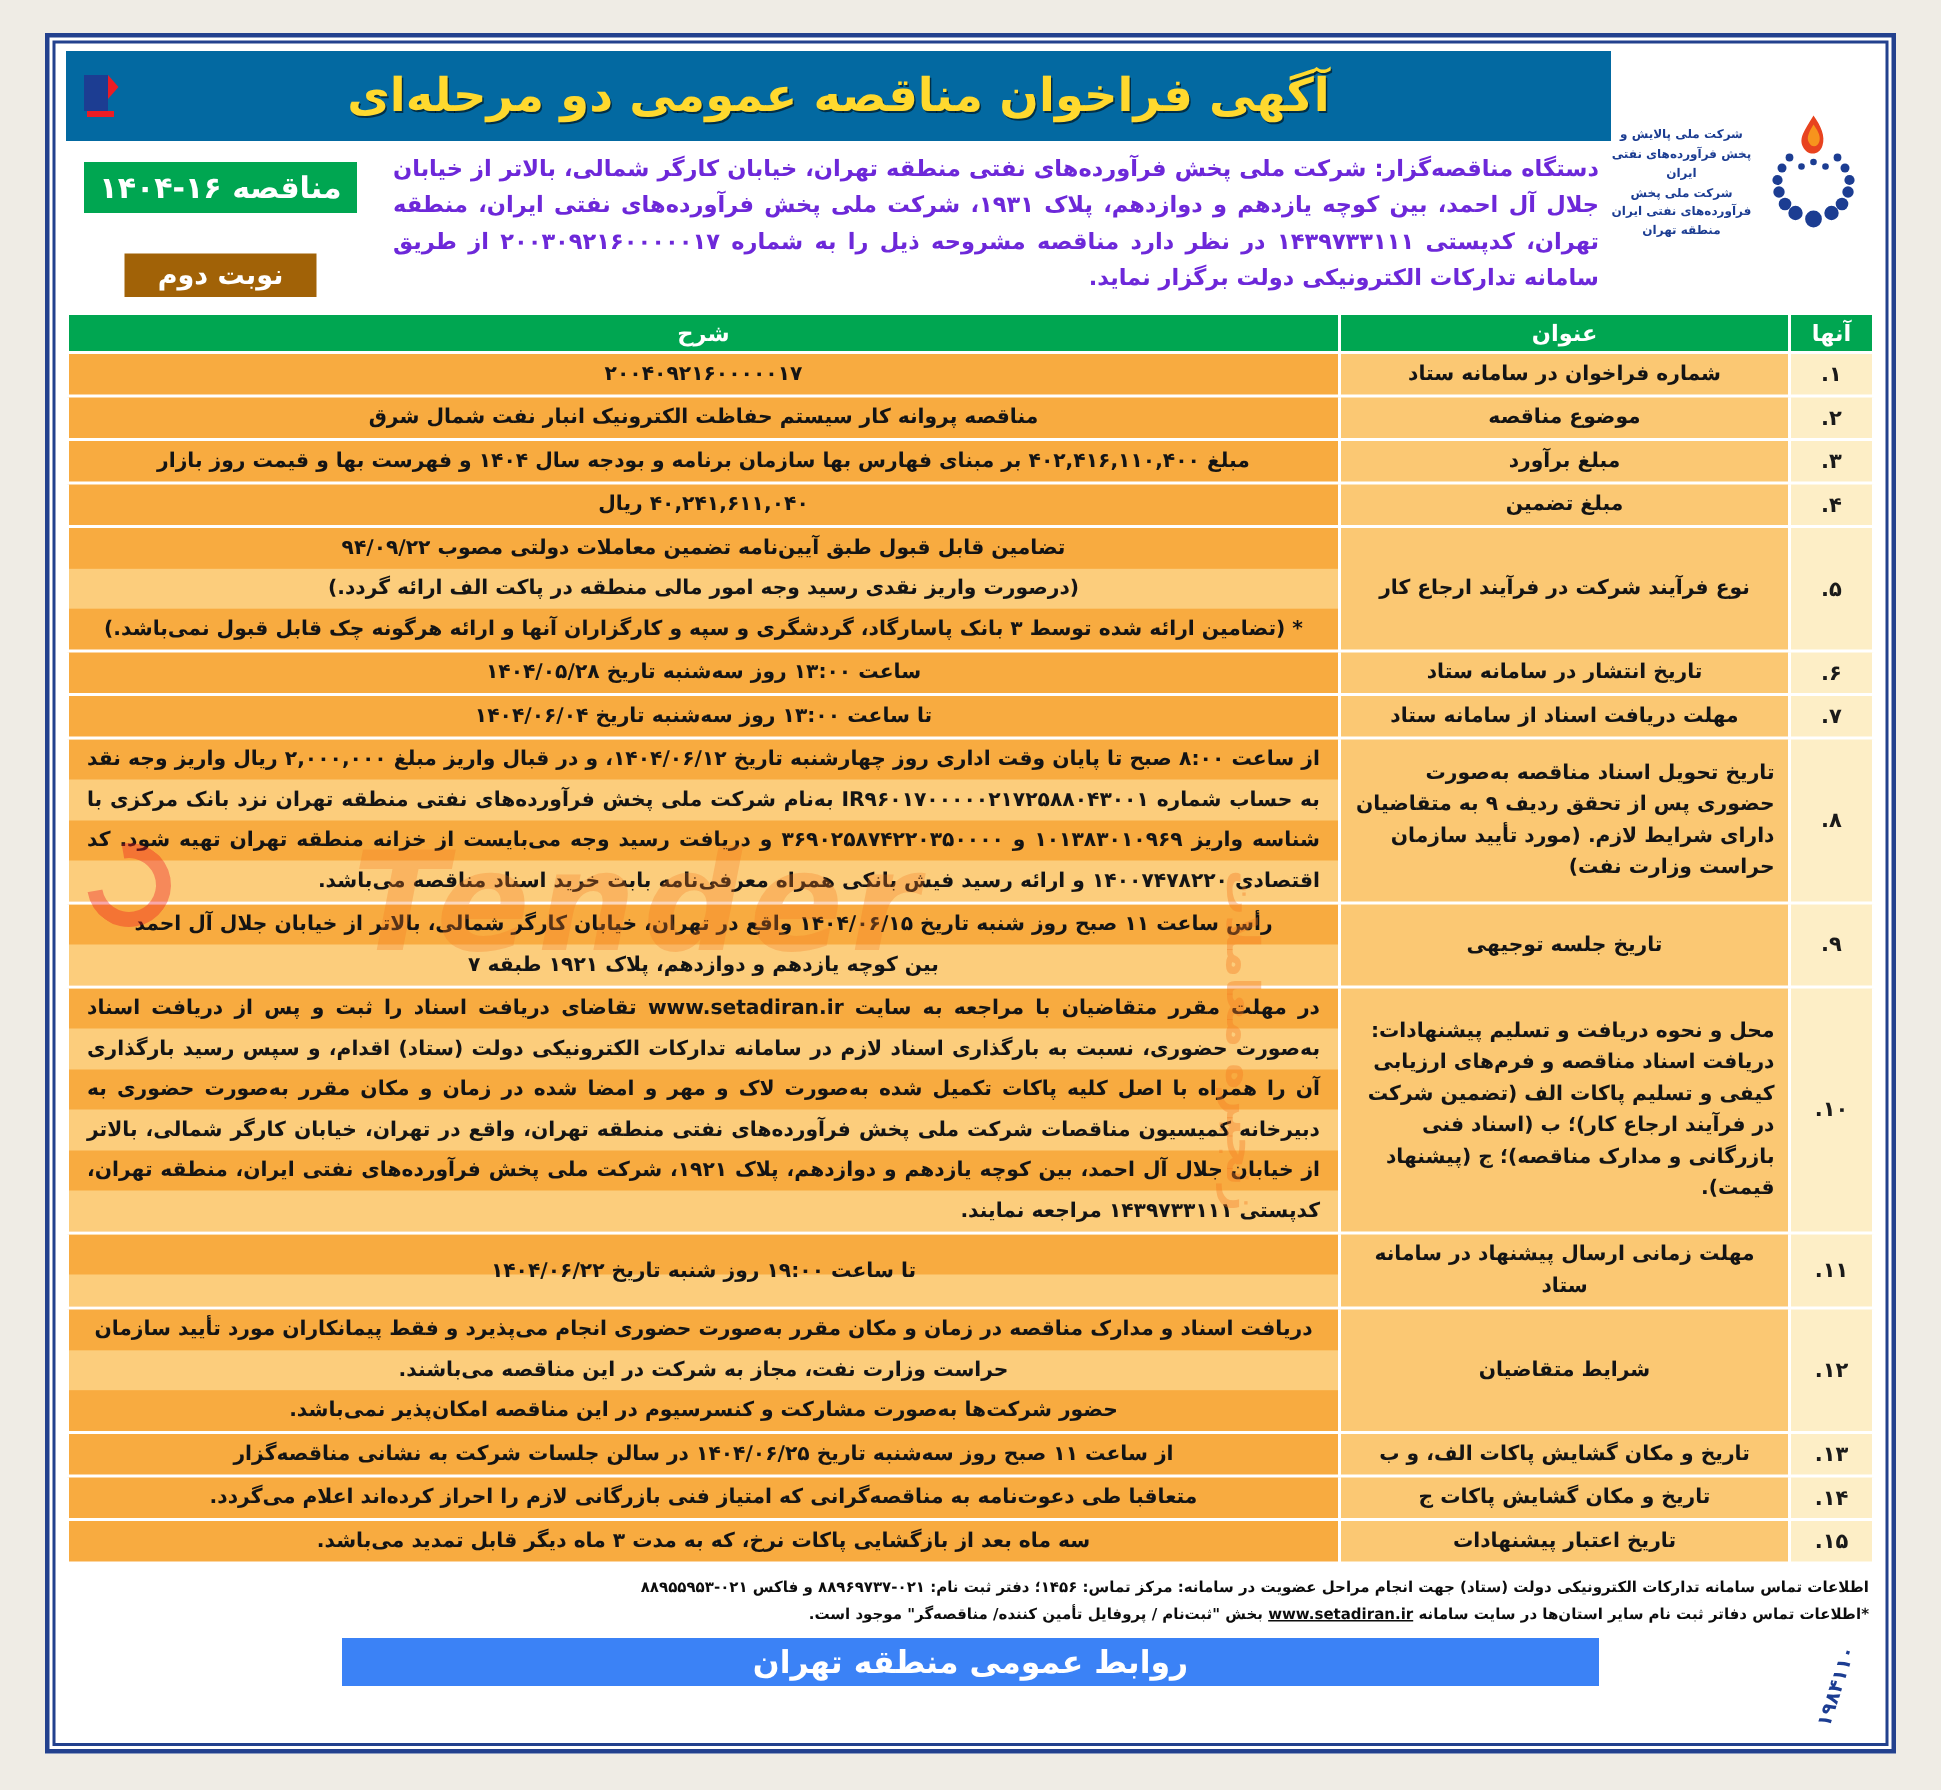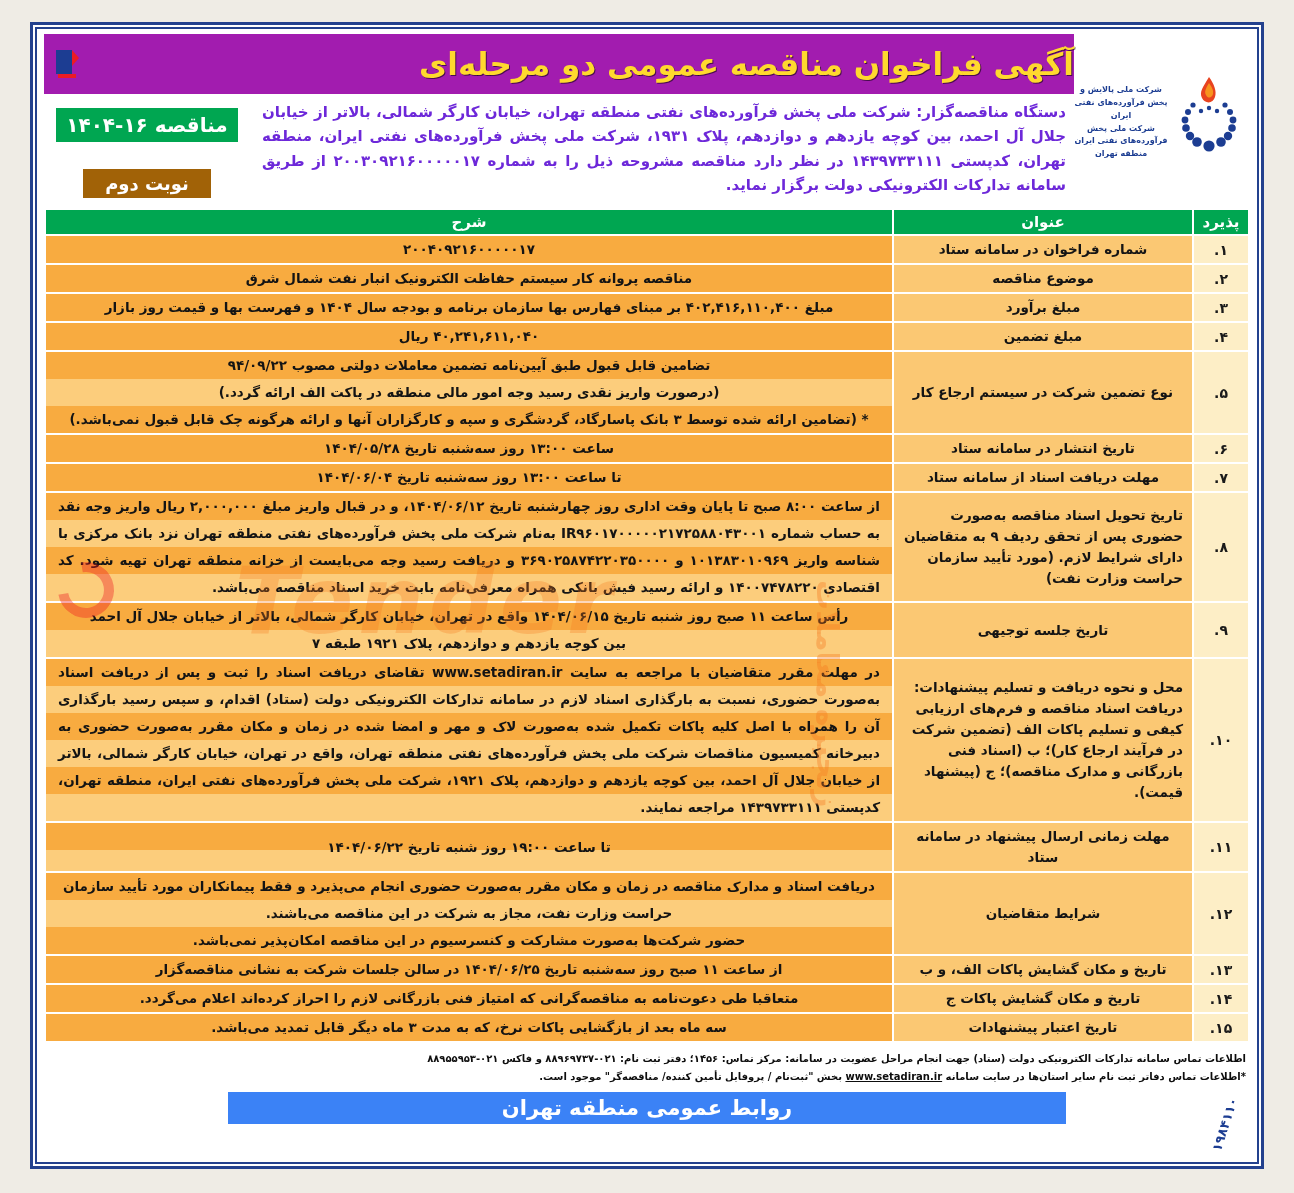--- a/index.html
+++ b/index.html
@@ -5,21 +5,21 @@
   * { margin:0; padding:0; box-sizing:border-box; }
   body { width:1294px; height:1193px; background:#efece5; font-family:"DejaVu Sans", sans-serif; position:relative; overflow:hidden; }
   .doc { position:absolute; top:22px; left:30px; right:30px; bottom:24px; border:3px solid #23418e; background:#fff; }
   .doc-inner { position:absolute; inset:2px; border:2px solid #23418e; padding:5px 7px; display:flex; flex-direction:column; direction:rtl; background:#fff; }
 
   
   .hdr { display:flex; direction:rtl; }
   .logo-col { width:176px; display:flex; flex-direction:row; align-items:center; padding-top:6px; }
   .logo-lines { margin-top:4px; text-align:center; color:#1c3d92; font-size:8px; font-weight:bold; line-height:1.6; }
   .main-col { flex:1; display:flex; flex-direction:column; }
-  .title-bar { background:#a21caf; height:60px; display:flex; align-items:center; justify-content:flex-start; position:relative; }
+  .title-bar { background:#0369a1; height:60px; display:flex; align-items:center; justify-content:center; position:relative; }
   .title { color:#ffd92e; font-size:31px; font-weight:bold; letter-spacing:0.5px; text-shadow:1px 1px 0 rgba(0,0,0,.55); }
   .corner-emblem { position:absolute; left:10px; top:14px; }
   .hdr-body { display:flex; direction:rtl; padding-top:6px; }
   .intro { flex:1; font-size:15px; font-weight:bold; color:#6d28d9; text-align:justify; line-height:1.62; padding:0 8px 4px 12px; }
   .badges { width:206px; display:flex; flex-direction:column; align-items:center; gap:27px; padding-top:8px; }
   .badge-green { background:#00a651; color:#fff; font-weight:bold; font-size:20px; width:182px; text-align:center; padding:5px 4px; }
   .badge-red { background:#a16207; color:#fff; font-weight:bold; font-size:18px; width:128px; text-align:center; padding:4px 4px; }
 
   
   table.tbl { width:100%; border-collapse:collapse; direction:rtl; margin-top:7px; }
@@ -103,21 +103,21 @@
             <div class="badge-green">مناقصه ۱۶-۱۴۰۴</div>
             <div class="badge-red">نوبت دوم</div>
           </div>
         </div>
       </div>
     </div>
 
     <table class="tbl">
       <thead>
         <tr>
-          <th class="h-num">پذیرد</th>
+          <th class="h-num">آنها</th>
           <th class="h-title" style="width:300px">عنوان</th>
           <th class="h-desc">شرح</th>
         </tr>
       </thead>
       <tbody>
         <tr>
           <td class="c-num">۱.</td>
           <td class="c-title">شماره فراخوان در سامانه ستاد</td>
           <td class="c-desc">۲۰۰۴۰۹۲۱۶۰۰۰۰۰۱۷</td>
         </tr>
@@ -131,21 +131,21 @@
           <td class="c-title">مبلغ برآورد</td>
           <td class="c-desc">مبلغ ۴۰۲,۴۱۶,۱۱۰,۴۰۰ بر مبنای فهارس بها سازمان برنامه و بودجه سال ۱۴۰۴ و فهرست بها و قیمت روز بازار</td>
         </tr>
         <tr>
           <td class="c-num">۴.</td>
           <td class="c-title">مبلغ تضمین</td>
           <td class="c-desc">۴۰,۲۴۱,۶۱۱,۰۴۰ ریال</td>
         </tr>
         <tr>
           <td class="c-num">۵.</td>
-          <td class="c-title">نوع تضمین شرکت در سیستم ارجاع کار</td>
+          <td class="c-title">نوع فرآیند شرکت در فرآیند ارجاع کار</td>
           <td class="c-desc">تضامین قابل قبول طبق آیین‌نامه تضمین معاملات دولتی مصوب ۹۴/۰۹/۲۲
 (درصورت واریز نقدی رسید وجه امور مالی منطقه در پاکت الف ارائه گردد.)
 * (تضامین ارائه شده توسط ۳ بانک پاسارگاد، گردشگری و سپه و کارگزاران آنها و ارائه هرگونه چک قابل قبول نمی‌باشد.)</td>
         </tr>
         <tr>
           <td class="c-num">۶.</td>
           <td class="c-title">تاریخ انتشار در سامانه ستاد</td>
           <td class="c-desc">ساعت ۱۳:۰۰ روز سه‌شنبه تاریخ ۱۴۰۴/۰۵/۲۸</td>
         </tr>
         <tr>

